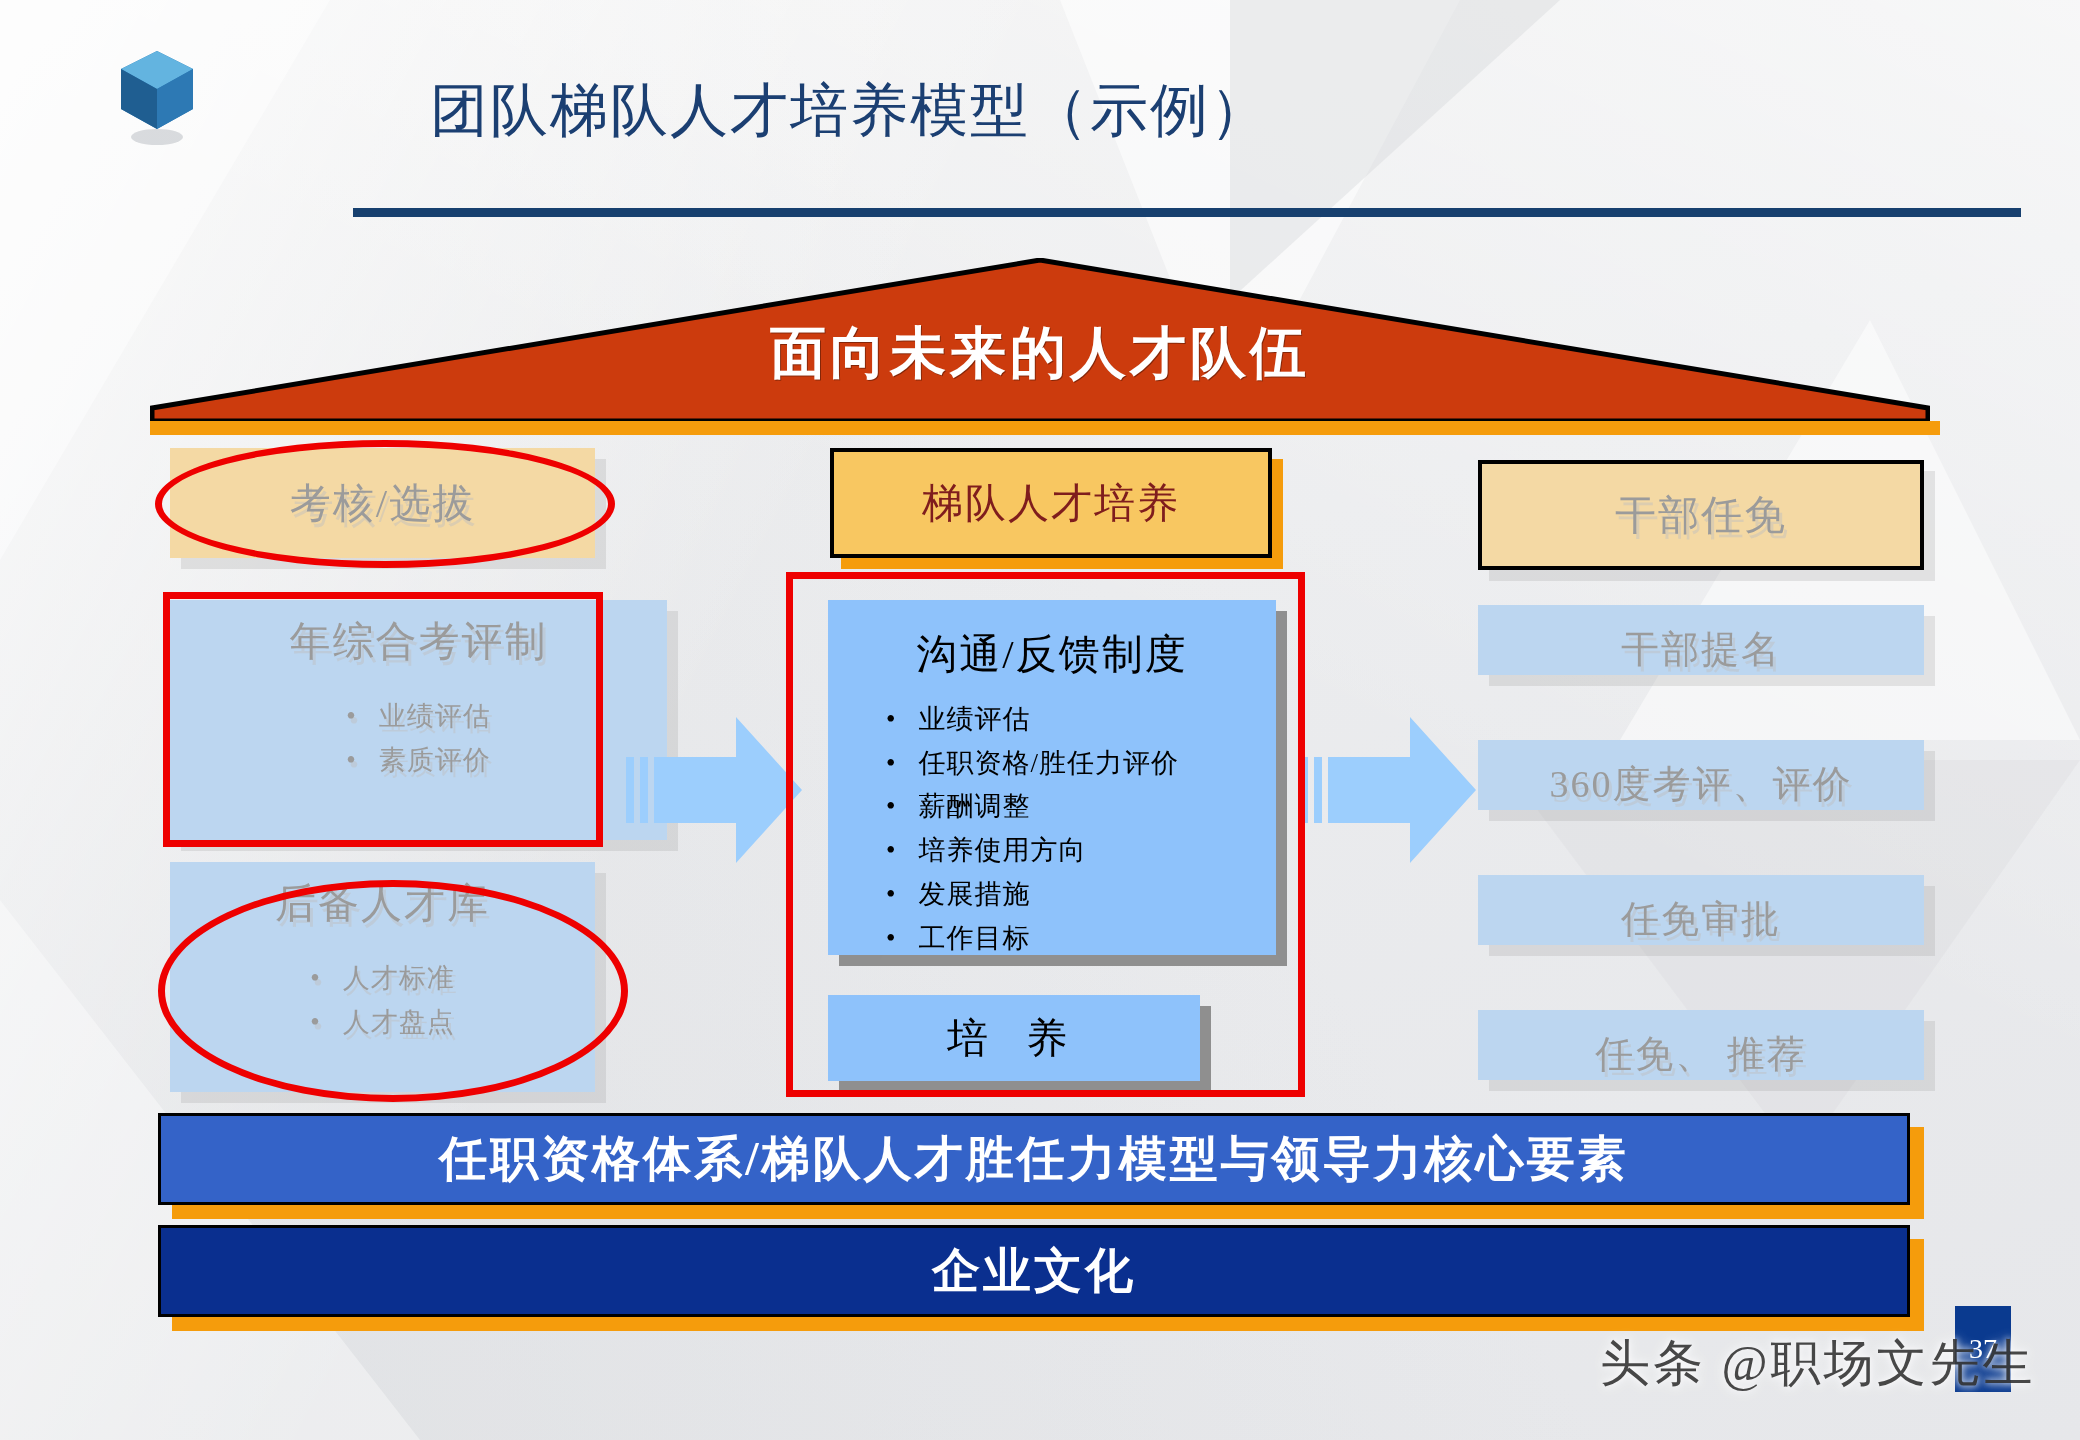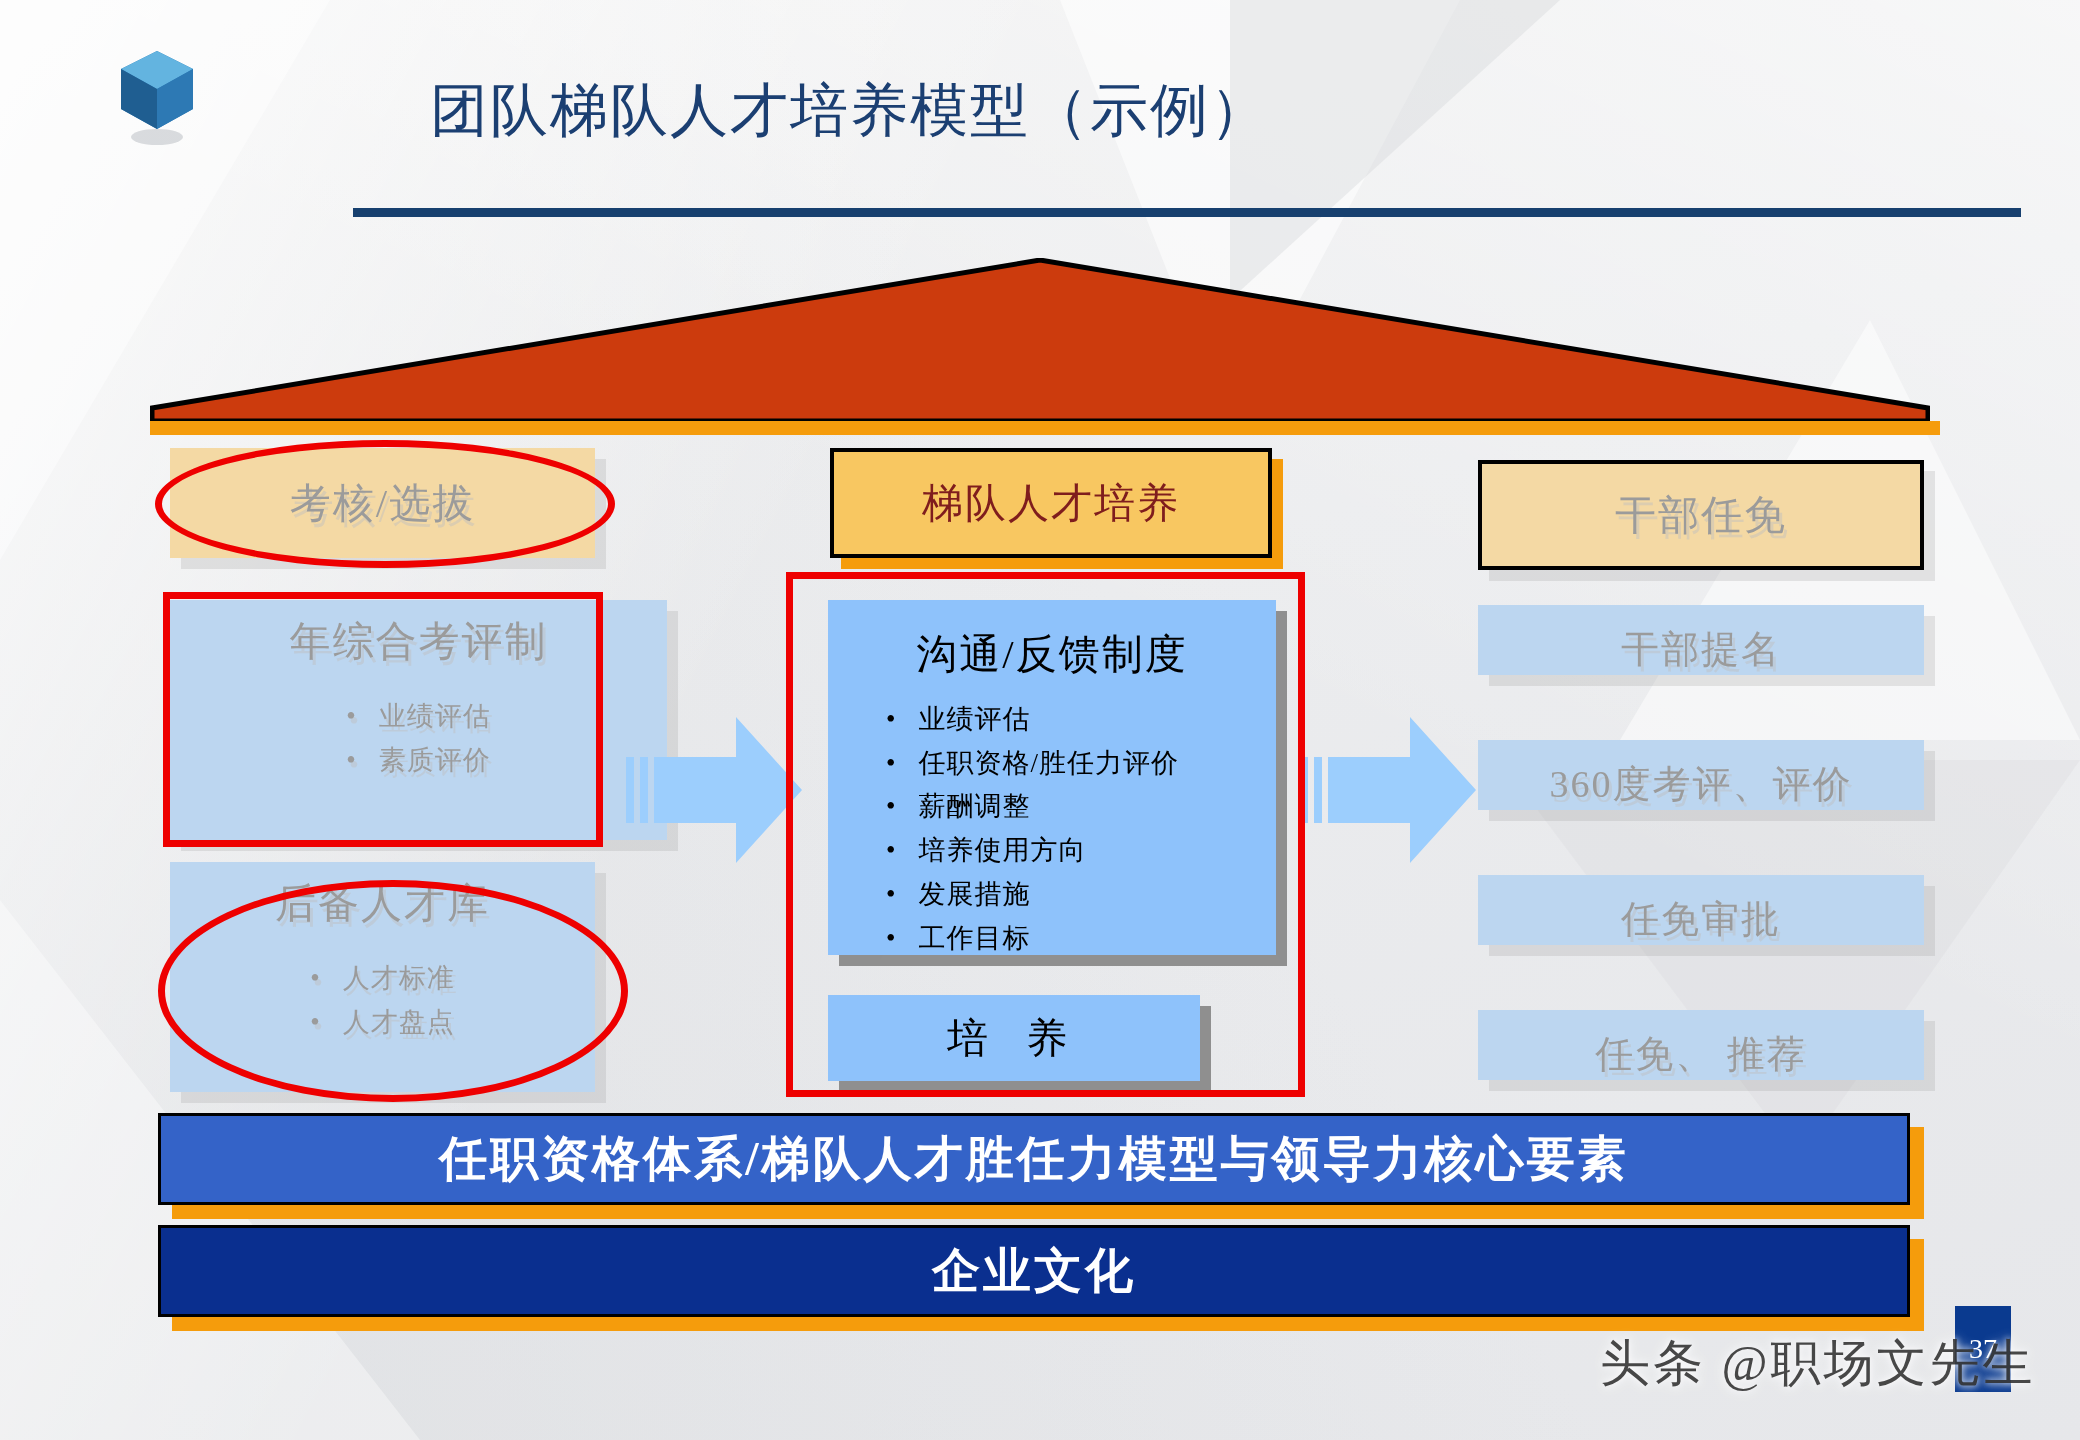--- a/index.html
+++ b/index.html
@@ -182,20 +182,21 @@
     </svg>
   </div>
 
   <div id="title">团队梯队人才培养模型（示例）</div>
   <div id="title-rule"></div>
 
   <div id="roof-wrap">
     <svg width="1780" height="165" viewBox="0 0 1780 165">
       <polygon points="890,2 1778,150 1778,163 2,163 2,150" fill="#cc3b0d" stroke="#000" stroke-width="5"></polygon>
     </svg>
+    <div id="roof-text">面向未来的人才队伍</div>
   </div>
   <div id="roof-base"></div>
 
   <div class="box" id="b-kaohe">
     <div class="shadow"></div>
     <div class="face">
       <div class="label ltitle faded-text">考核/选拔</div>
     </div>
   </div>
 

